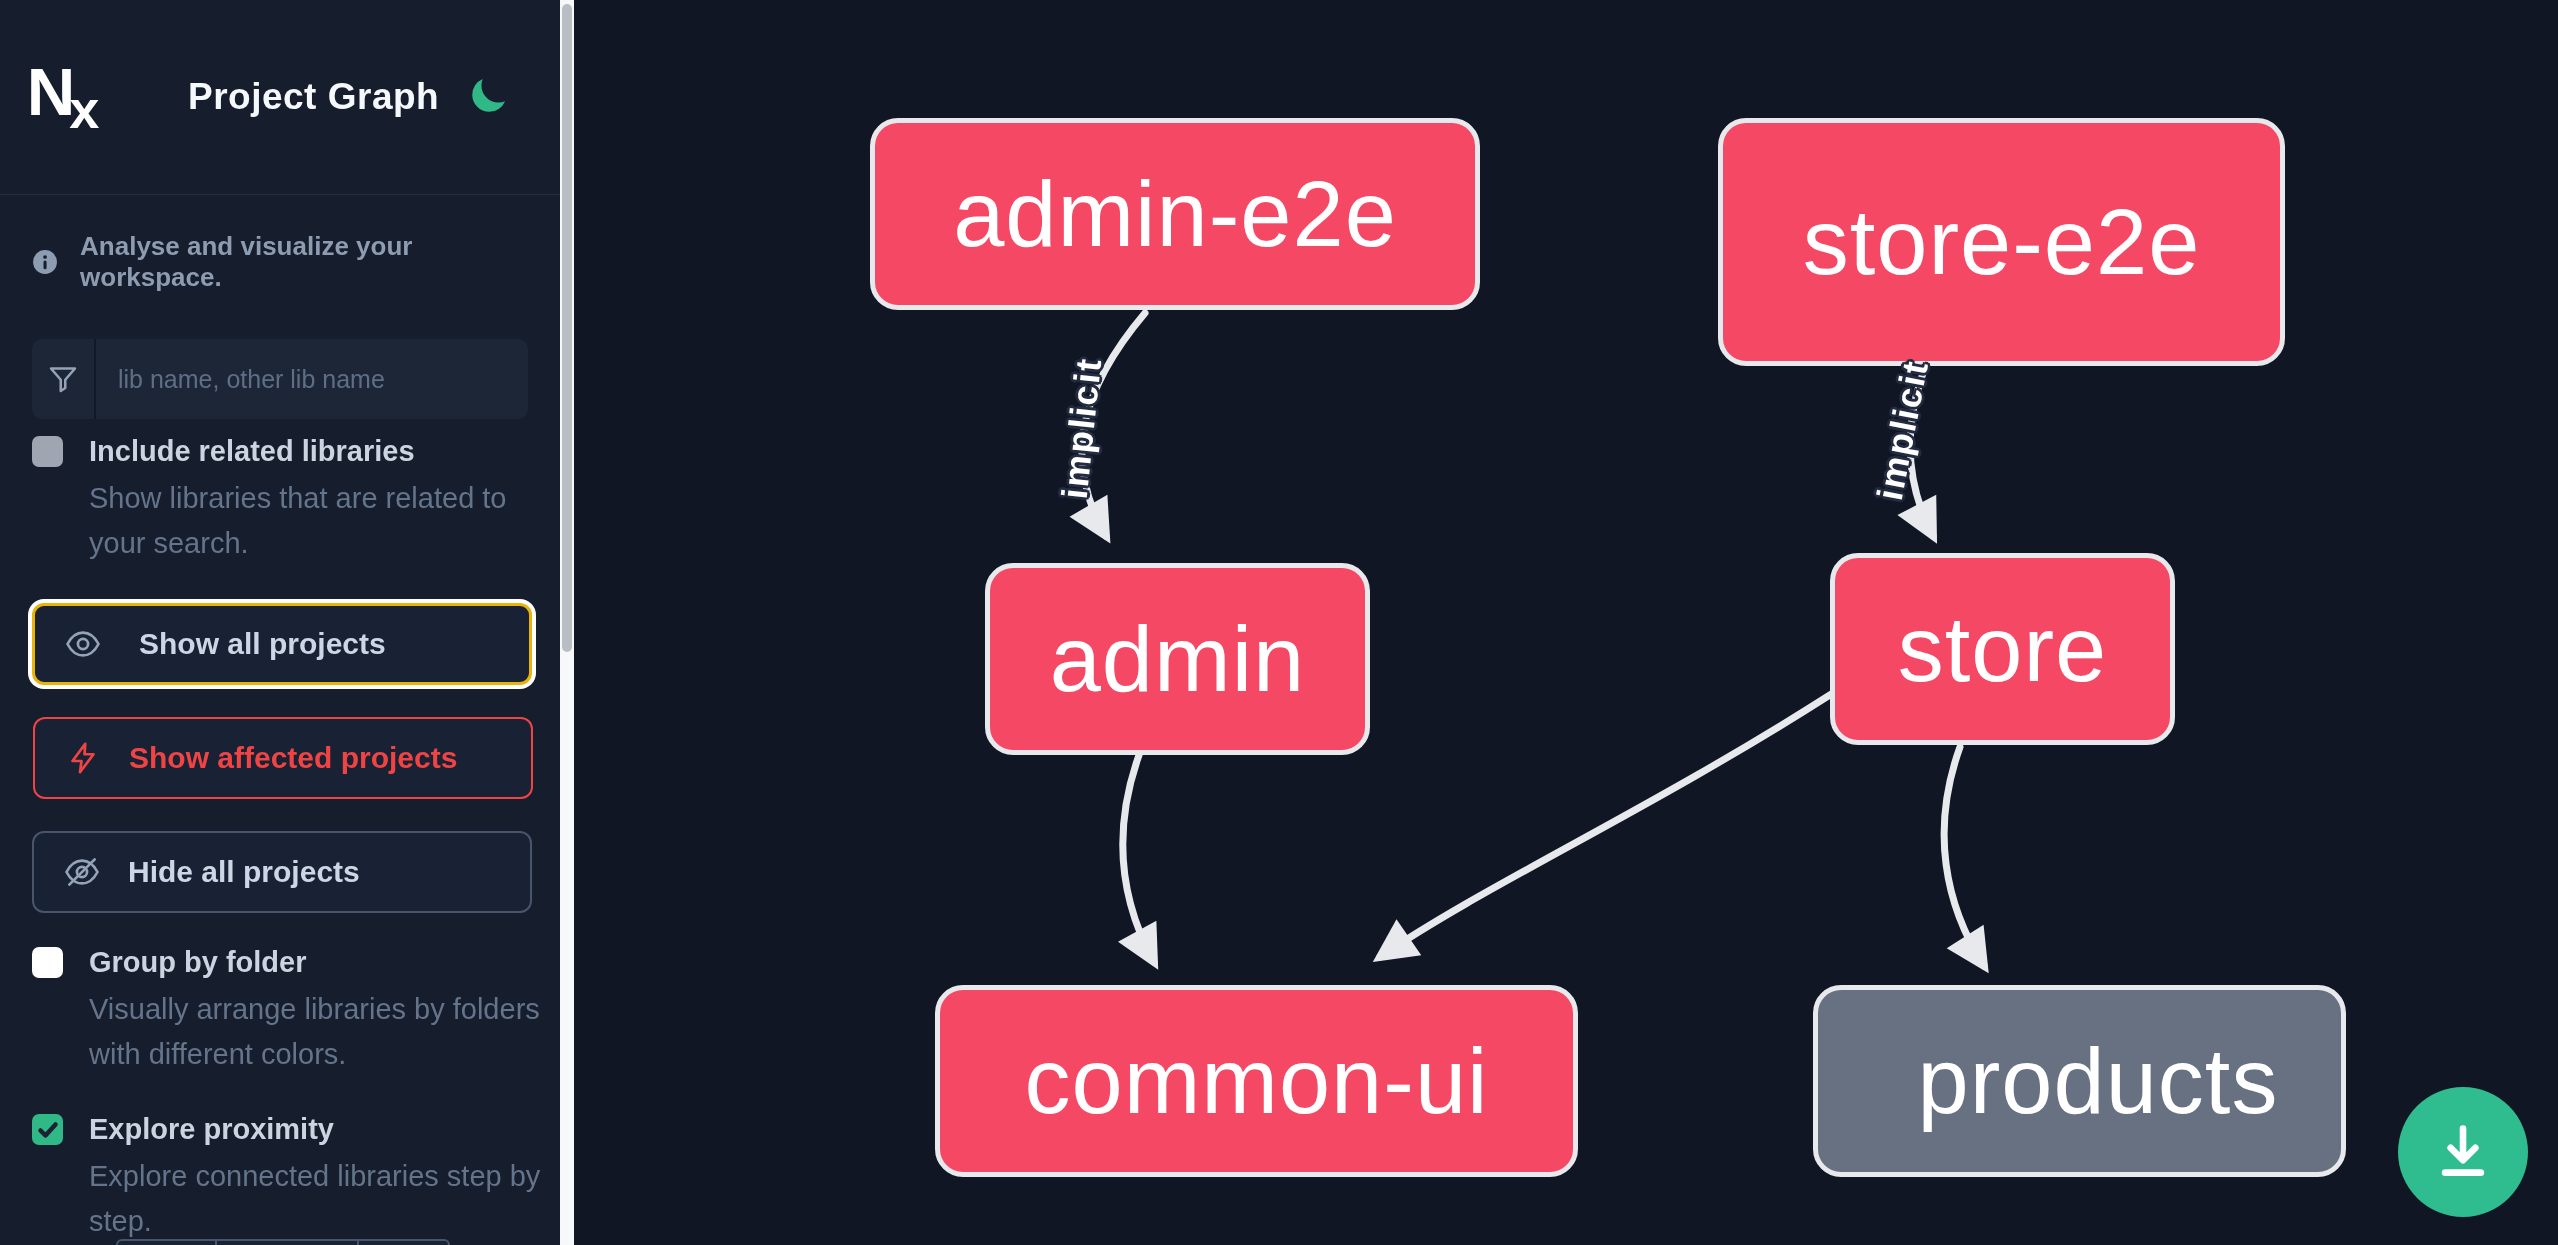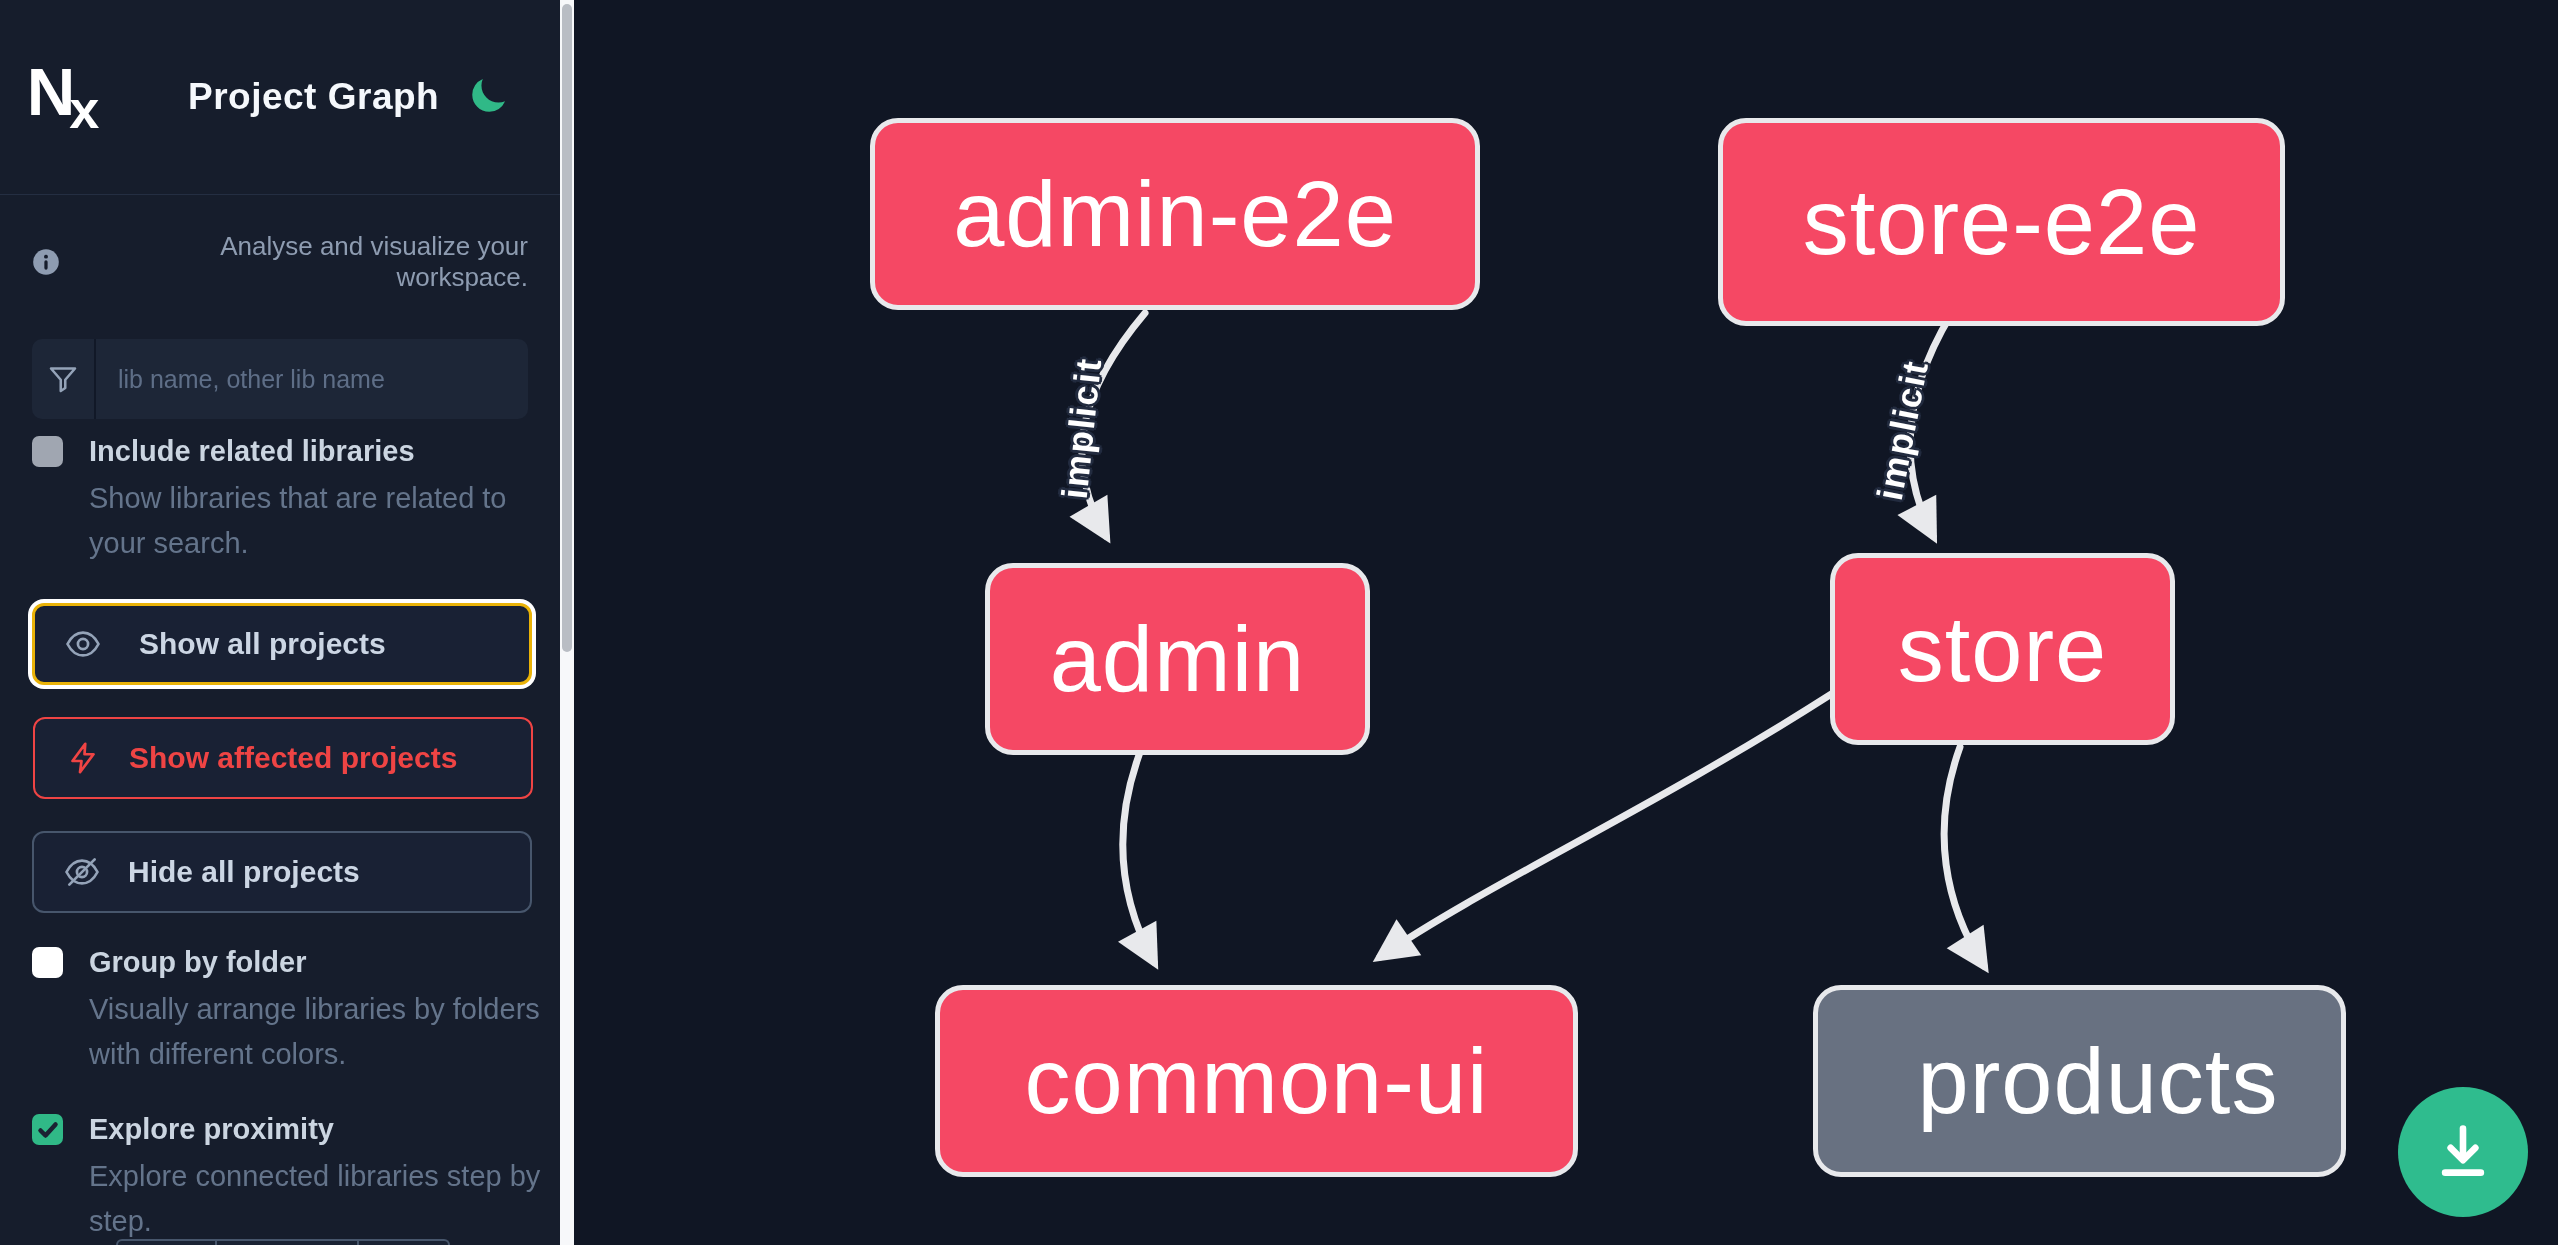--- a/index.html
+++ b/index.html
@@ -43,21 +43,21 @@
   }
   .sb-header {
     height:195px; border-bottom:1px solid #242e42;
     display:flex; align-items:center; padding:0 30px;
   }
   .logo { width:82px; height:82px; flex:none; }
   .app-title { color:#f5f8fc; font-size:37px; font-weight:700; margin-left:76px; letter-spacing:0.5px; }
   .moon-btn { margin-left:auto; margin-right:20px; background:none; border:none; cursor:pointer; width:44px; height:44px; }
 
   .sb-tagline { margin:36px 32px 0 32px; display:flex; align-items:center; gap:22px;
-    color:#8e9cb1; font-size:26px; font-weight:400;text-align:right; }
+    color:#8e9cb1; font-size:26px; font-weight:700; }
 
   .sb-search {
     margin:46px 32px 0 32px; height:80px; display:flex; align-items:stretch;
     background:#1d2637; border-radius:10px; overflow:hidden;
   }
   .search-iconbox { width:64px; flex:none; display:flex; align-items:center; justify-content:center;
     border-right:2px solid #111827; }
   .sb-search input {
     flex:1; background:transparent; border:none; outline:none;
     font-family:"Liberation Sans", sans-serif;
@@ -117,21 +117,21 @@
       <path d="M 1145 313 C 1080 390 1062 460 1106 536" marker-end="url(#arrow)"></path>
       <path d="M 1952 313 C 1905 390 1896 465 1933 536" marker-end="url(#arrow)"></path>
       <path d="M 1142 747 C 1110 830 1120 900 1154 962" marker-end="url(#arrow)"></path>
       <path d="M 1833 693 C 1650 810 1485 885 1380 957" marker-end="url(#arrow)"></path>
       <path d="M 1960 747 C 1930 830 1945 905 1984 966" marker-end="url(#arrow)"></path>
     </g>
   </svg>
 
   <div class="node pink" style="left:870px; top:118px; width:610px; height:192px;">admin-e2e</div>
 
-  <div class="node pink" style="left:1718px; top:118px; width:567px; height:208px;">store-e2e</div>
+  <div class="node pink" style="left:1718px; top:118px; width:567px; height:248px;">store-e2e</div>
 
   <div class="node pink" style="left:985px; top:563px; width:385px; height:192px;">admin</div>
 
   <div class="node pink" style="left:1830px; top:553px; width:345px; height:192px;">store</div>
 
   <div class="node pink" style="left:935px; top:985px; width:643px; height:192px;">common-ui</div>
 
   <div class="node gray" style="left:1813px; top:985px; width:533px; height:192px;">products</div>
 
   <div class="edge-label" style="left:1082px; top:428px; transform:translate(-50%,-50%) rotate(-84deg);">implicit</div>

